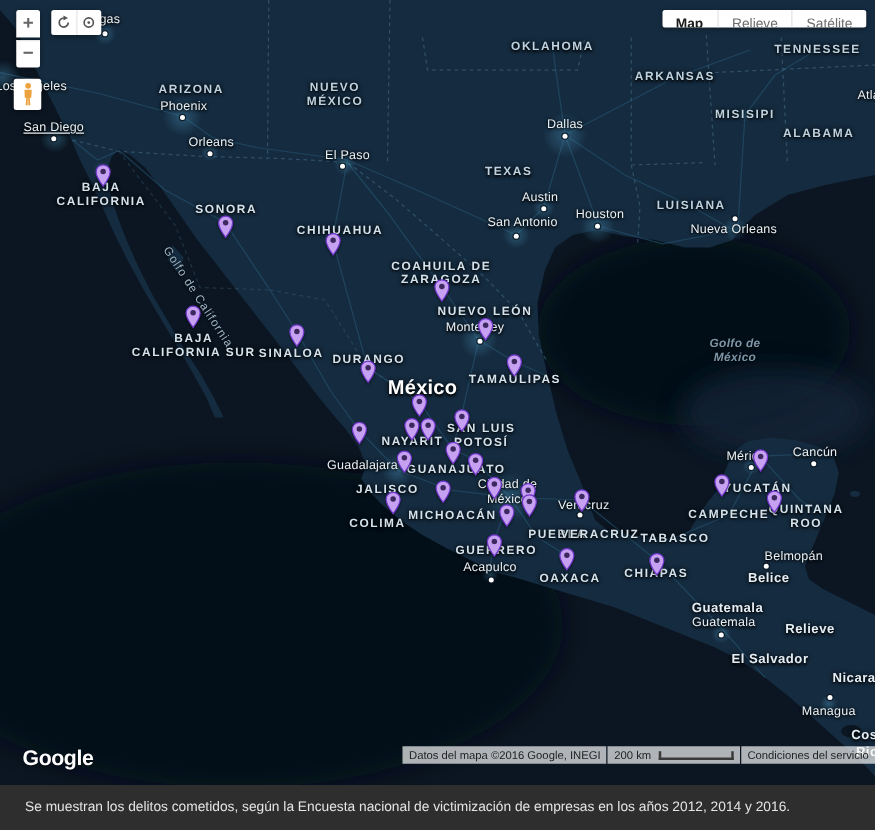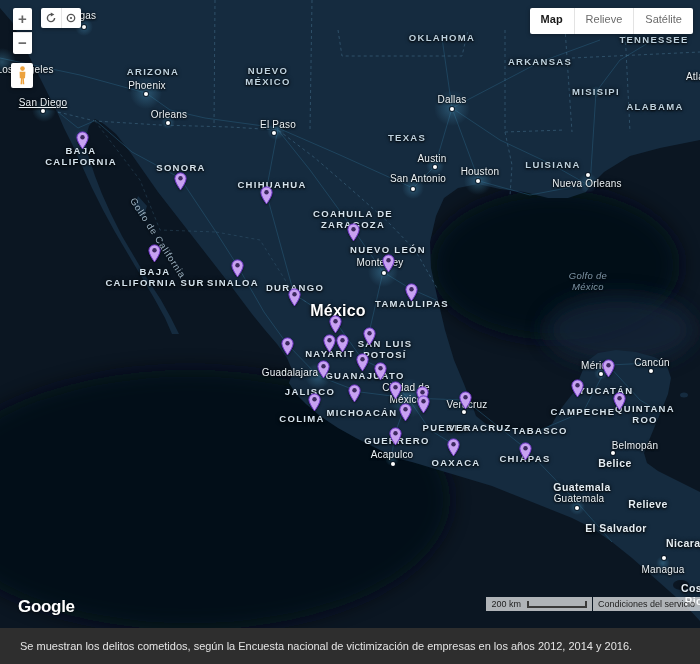--- a/index.html
+++ b/index.html
@@ -9,33 +9,33 @@
   .layer{position:absolute;left:0;top:0;width:100%;height:100%;}
   #labels-layer{z-index:2;pointer-events:none;}
   #markers-layer{z-index:3;}
   .lbl{position:absolute;white-space:pre-line;text-align:center;line-height:1.2;}
   .lbl-state{font-size:9.5px;font-weight:bold;letter-spacing:1.3px;color:#bed2df;text-shadow:0 1px 2px rgba(0,0,0,.95),0 0 4px rgba(0,0,0,.85);}
   .lbl-state.mx{color:#d4e2ec;}
   .lbl-city{font-size:10px;color:#eaf1f5;letter-spacing:.2px;text-shadow:0 1px 2px rgba(0,0,0,.95),0 0 3px rgba(0,0,0,.85);}
   .lbl-country{font-size:10.5px;font-weight:bold;letter-spacing:.4px;color:#e4edf3;text-shadow:0 1px 2px rgba(0,0,0,.95),0 0 4px rgba(0,0,0,.85);}
   .lbl-country.big{font-size:16px;letter-spacing:.2px;color:#ffffff;}
   .lbl-sea{font-size:9.5px;color:#9db3c3;letter-spacing:.8px;text-shadow:0 1px 2px rgba(0,0,0,.8);}
-  .lbl-sea.italic{font-style:italic;letter-spacing:.3px;color:#7e96a7;}
+  .lbl-sea.italic{font-style:italic;letter-spacing:.3px;color:#7e96a7;font-weight:bold;}
   .city-dot{position:absolute;width:4px;height:4px;border-radius:50%;background:#fff;box-shadow:0 0 0 1px rgba(8,18,28,.75);transform:translate(-50%,-50%);}
   .marker{position:absolute;width:13px;height:19px;filter:drop-shadow(0 1px 1px rgba(0,0,0,.5));}
   
   .ctl{position:absolute;background:#fff;border-radius:2px;box-shadow:0 1px 4px rgba(0,0,0,.35);z-index:5;}
   .zoom-btn{left:13px;width:19px;height:22px;color:#666;font-size:15px;font-weight:bold;text-align:center;line-height:21px;cursor:pointer;user-select:none;}
   #zoom-in{top:8px;border-radius:2px 2px 0 0;}
   #zoom-out{top:32px;border-radius:0 0 2px 2px;box-shadow:0 1px 4px rgba(0,0,0,.35), inset 0 1px 0 #e6e6e6;}
   .mini-bar{left:41px;top:8px;width:40px;height:20px;display:flex;align-items:center;}
   .mini-btn{flex:1;height:100%;display:flex;align-items:center;justify-content:center;cursor:pointer;}
   .mini-btn + .mini-btn{border-left:1px solid #e6e6e6;}
   .pegman-box{left:11px;top:63px;width:22px;height:25px;display:flex;align-items:center;justify-content:center;cursor:grab;}
-  .maptype{top:8px;right:7px;height:26px;display:flex;align-items:stretch;font-size:11px;border-radius:2px;overflow:hidden;}
+  .maptype{top:8px;right:7px;height:14px;display:flex;align-items:stretch;font-size:11px;border-radius:2px;overflow:hidden;}
   .maptype .opt{padding:0 11px;line-height:22px;color:#6b6b6b;cursor:pointer;}
   .maptype .opt.selected{color:#1a1a1a;font-weight:bold;}
   .maptype .opt + .opt{border-left:1px solid #e3e3e3;}
   
   .google-logo{position:absolute;left:18px;bottom:11px;z-index:6;color:#fff;font-size:17px;font-weight:bold;letter-spacing:-.3px;text-shadow:0 1px 2px rgba(0,0,0,.5);cursor:pointer;}
   .attrib{position:absolute;right:0;bottom:17px;z-index:6;display:flex;gap:1px;font-size:9px;color:#222;}
   .attrib .seg{background:rgba(255,255,255,.68);padding:2px 5px;white-space:nowrap;display:flex;align-items:center;}
   .scale-ruler{display:inline-block;width:56px;height:5px;border-left:2px solid #3a3a3a;border-right:2px solid #3a3a3a;border-bottom:2px solid #3a3a3a;margin-left:6px;}
   
   .caption-bar{position:absolute;left:0;bottom:0;width:100%;height:36px;background:#2e2e2e;display:flex;align-items:center;z-index:7;}
@@ -393,20 +393,21 @@
 
     <div class="ctl maptype">
       <div class="opt selected">Map</div>
       <div class="opt">Relieve</div>
       <div class="opt">Satélite</div>
     </div>
 
     <div class="google-logo">Google</div>
 
     <div class="attrib">
+      <div class="seg">Datos del mapa ©2016 Google, INEGI</div>
       <div class="seg">
         <span>200 km</span>
         <span class="scale-ruler"></span>
       </div>
       <div class="seg" style="cursor:pointer;">Condiciones del servicio</div>
     </div>
   </div>
 
   <div class="caption-bar">
     <span>Se muestran los delitos cometidos, según la Encuesta nacional de victimización de empresas en los años 2012, 2014 y 2016.</span>

